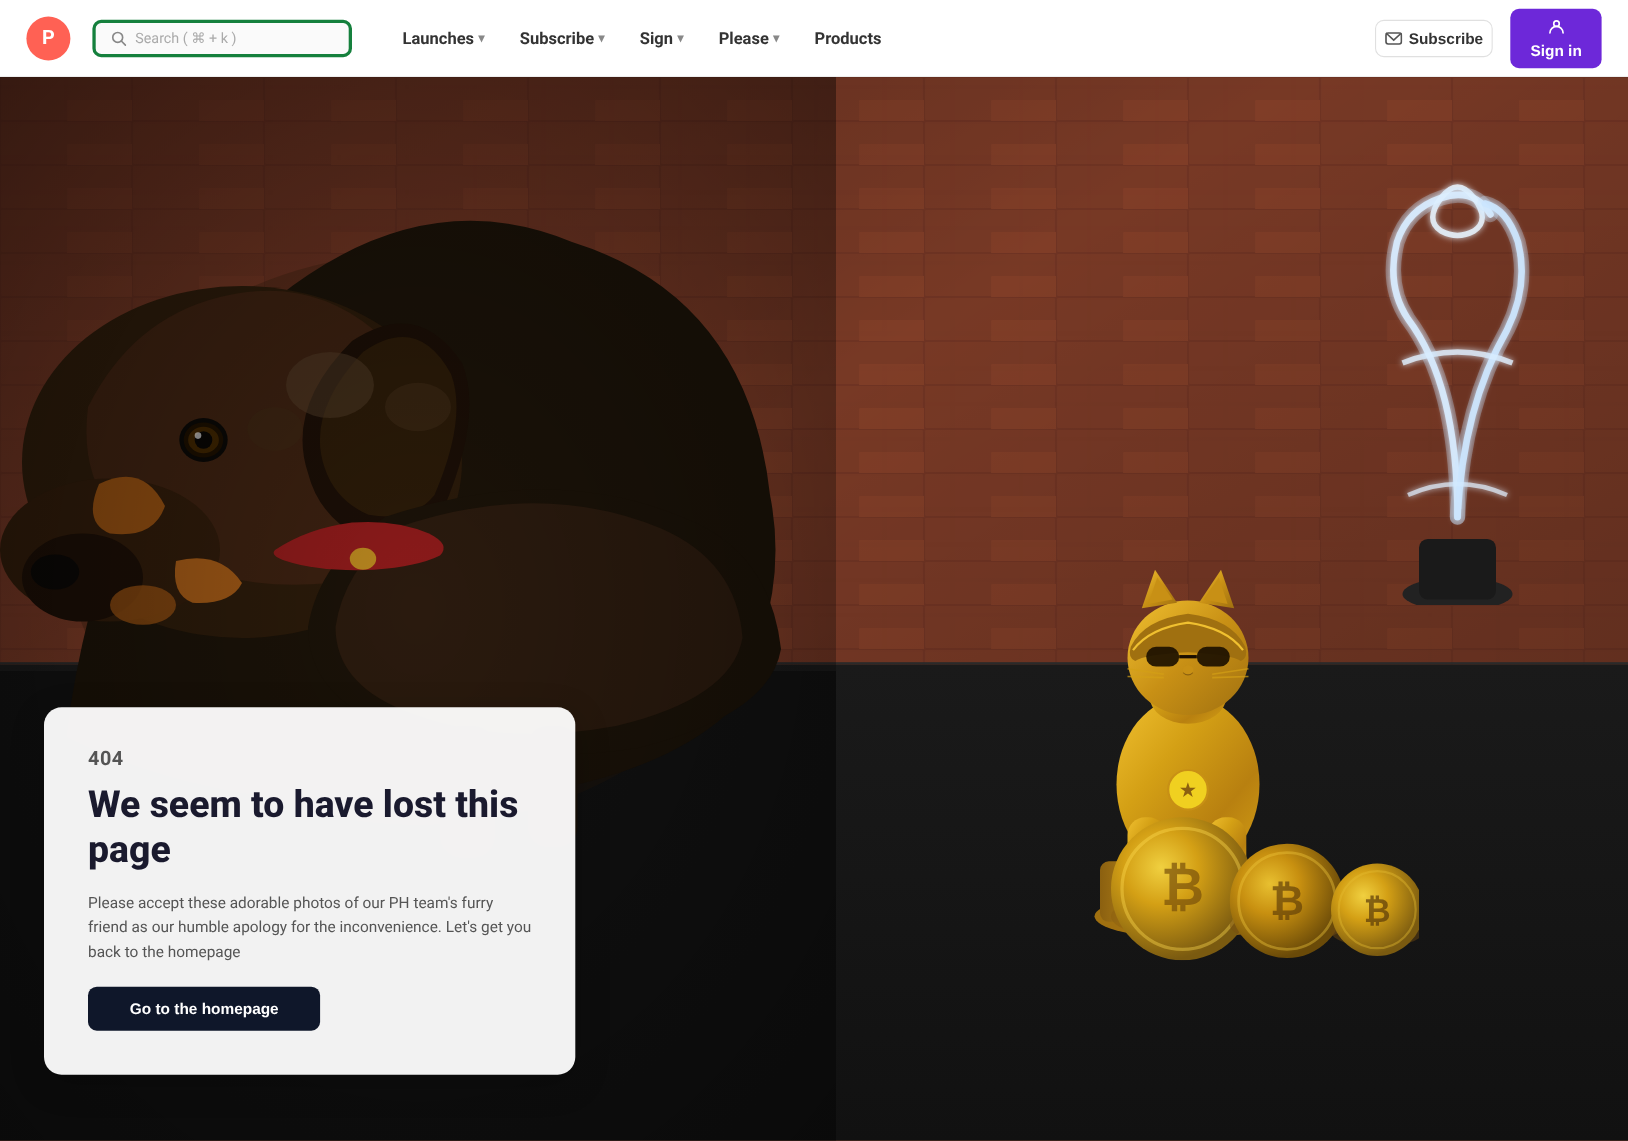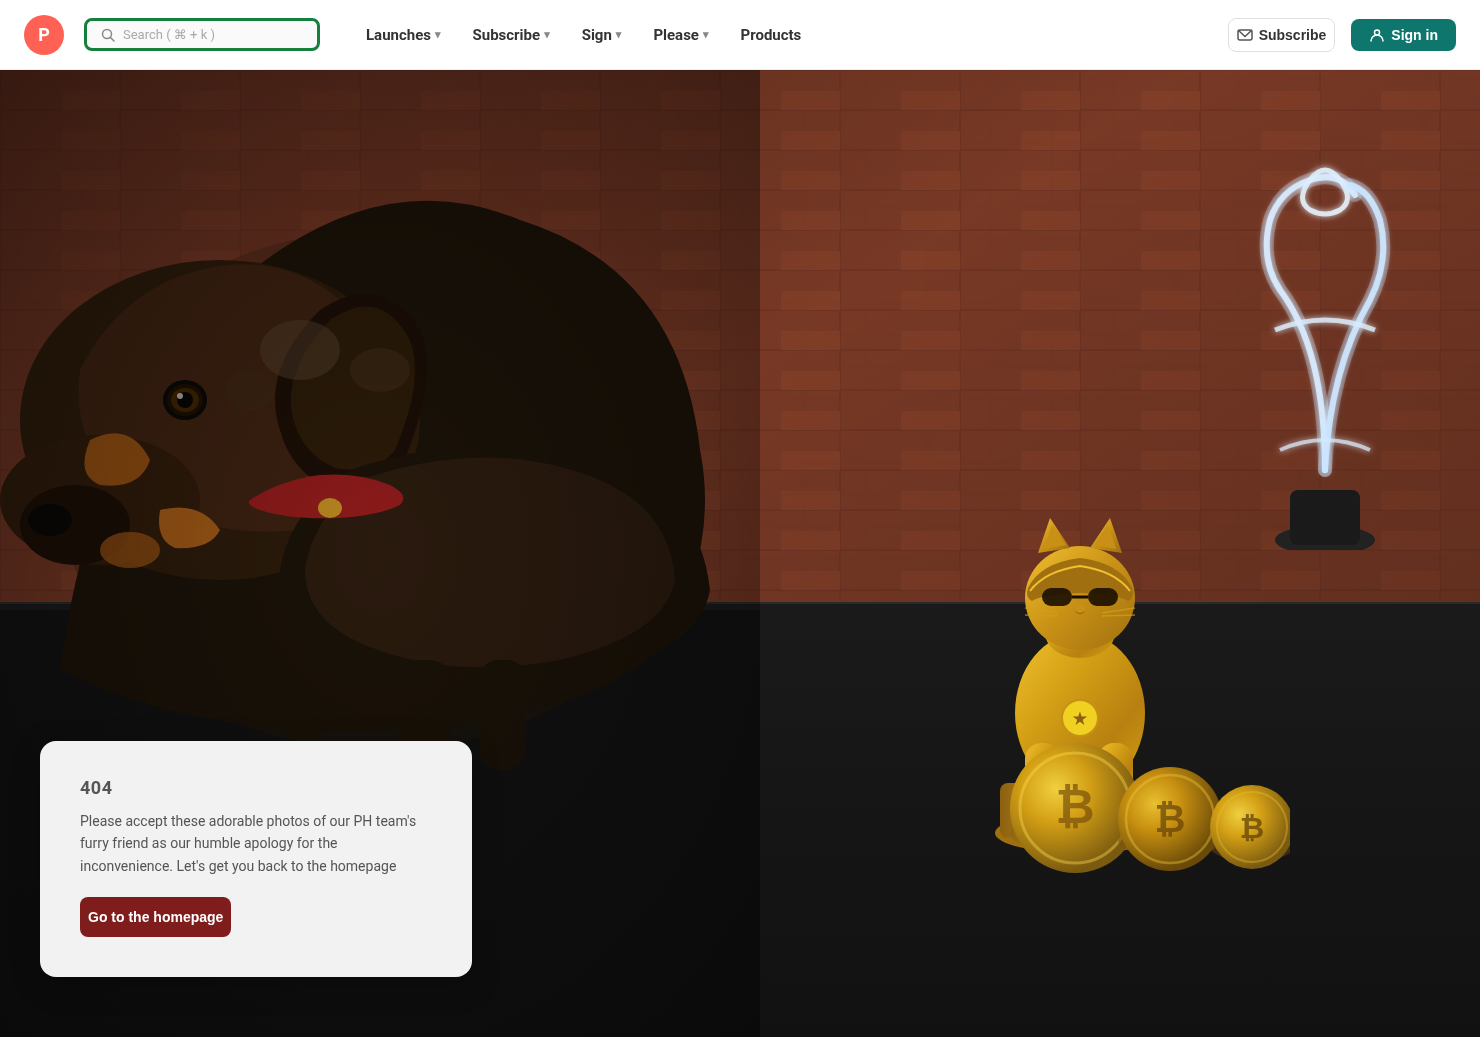--- a/index.html
+++ b/index.html
@@ -48,22 +48,23 @@
     .btn-subscribe {
       display: flex; align-items: center; gap: 6px;
       border: 1.5px solid #e0e0e0; border-radius: 8px;
       padding: 8px 8px; font-size: 14px; font-weight: 600;
       cursor: pointer; background: #fff; color: #333;
     }
     .btn-signin {
       display: flex; align-items: center; gap: 6px;
       border: none; border-radius: 8px;
       padding: 8px 18px; font-size: 14px; font-weight: 600;
-      cursor: pointer; background: #0f766e; color: #fff;
+      cursor: pointer; background: #6d28d9; color: #fff;
       margin-left: 8px;
+      flex-direction: column;
     }
 
     
     .hero {
       position: absolute; top: 70px; left: 0; right: 0; bottom: 0;
       background: linear-gradient(
         135deg,
         #2a1a0e 0%,
         #3d2610 15%,
         #1a0e06 30%,
@@ -102,42 +103,42 @@
       border-top: 2px solid #2a2a2a;
     }
 
     
     .error-card {
       position: absolute;
       bottom: 60px; left: 40px;
       background: rgba(255,255,255,0.95);
       border-radius: 16px;
       padding: 36px 40px 40px;
-      width: 432px;
+      width: 483px;
       box-shadow: 0 8px 32px rgba(0,0,0,0.2);
     }
     .error-code {
       font-size: 18px; font-weight: 700;
       color: #555; margin-bottom: 12px;
       letter-spacing: 0.5px;
     }
     .error-title {
       font-size: 34px; font-weight: 800;
       color: #1a1a2e; line-height: 1.2;
       margin-bottom: 16px;
     }
     .error-desc {
       font-size: 14px; color: #555; line-height: 1.6;
       margin-bottom: 20px;
     }
     .btn-homepage {
       display: inline-flex; align-items: center;
-      background: #7f1d1d; color: #fff;
+      background: #0f172a; color: #fff;
       border: none; border-radius: 8px;
-      padding: 12px 8px; font-size: 14px; font-weight: 600;
+      padding: 12px 38px; font-size: 14px; font-weight: 600;
       cursor: pointer; text-decoration: none;
     }
   </style>
 </head>
 <body>
 
 <nav class="navbar">
   <div class="logo">
     <span>P</span>
   </div>
@@ -393,17 +394,18 @@
         <path d="M80 300 Q125 280 170 300" stroke="#e0f0ff" stroke-width="4" fill="none" opacity="0.7"></path>
       </g>
 
       <path d="M125 320 Q125 200 80 140 Q60 110 70 70 Q80 40 110 30 Q140 20 155 45" stroke="rgba(200,230,255,0.3)" stroke-width="14" fill="none" stroke-linecap="round"></path>
       <path d="M125 320 Q130 220 170 150 Q190 110 180 70 Q170 40 150 35" stroke="rgba(200,230,255,0.3)" stroke-width="14" fill="none" stroke-linecap="round"></path>
     </svg>
   </div>
 
   <div class="error-card">
     <div class="error-code">404</div>
+    <h1 class="error-title">We seem to have lost this page</h1>
     <p class="error-desc">Please accept these adorable photos of our PH team's furry friend as our humble apology for the inconvenience. Let's get you back to the homepage</p>
     <button class="btn-homepage">Go to the homepage</button>
   </div>
 
 </div>
 
 </body></html>

